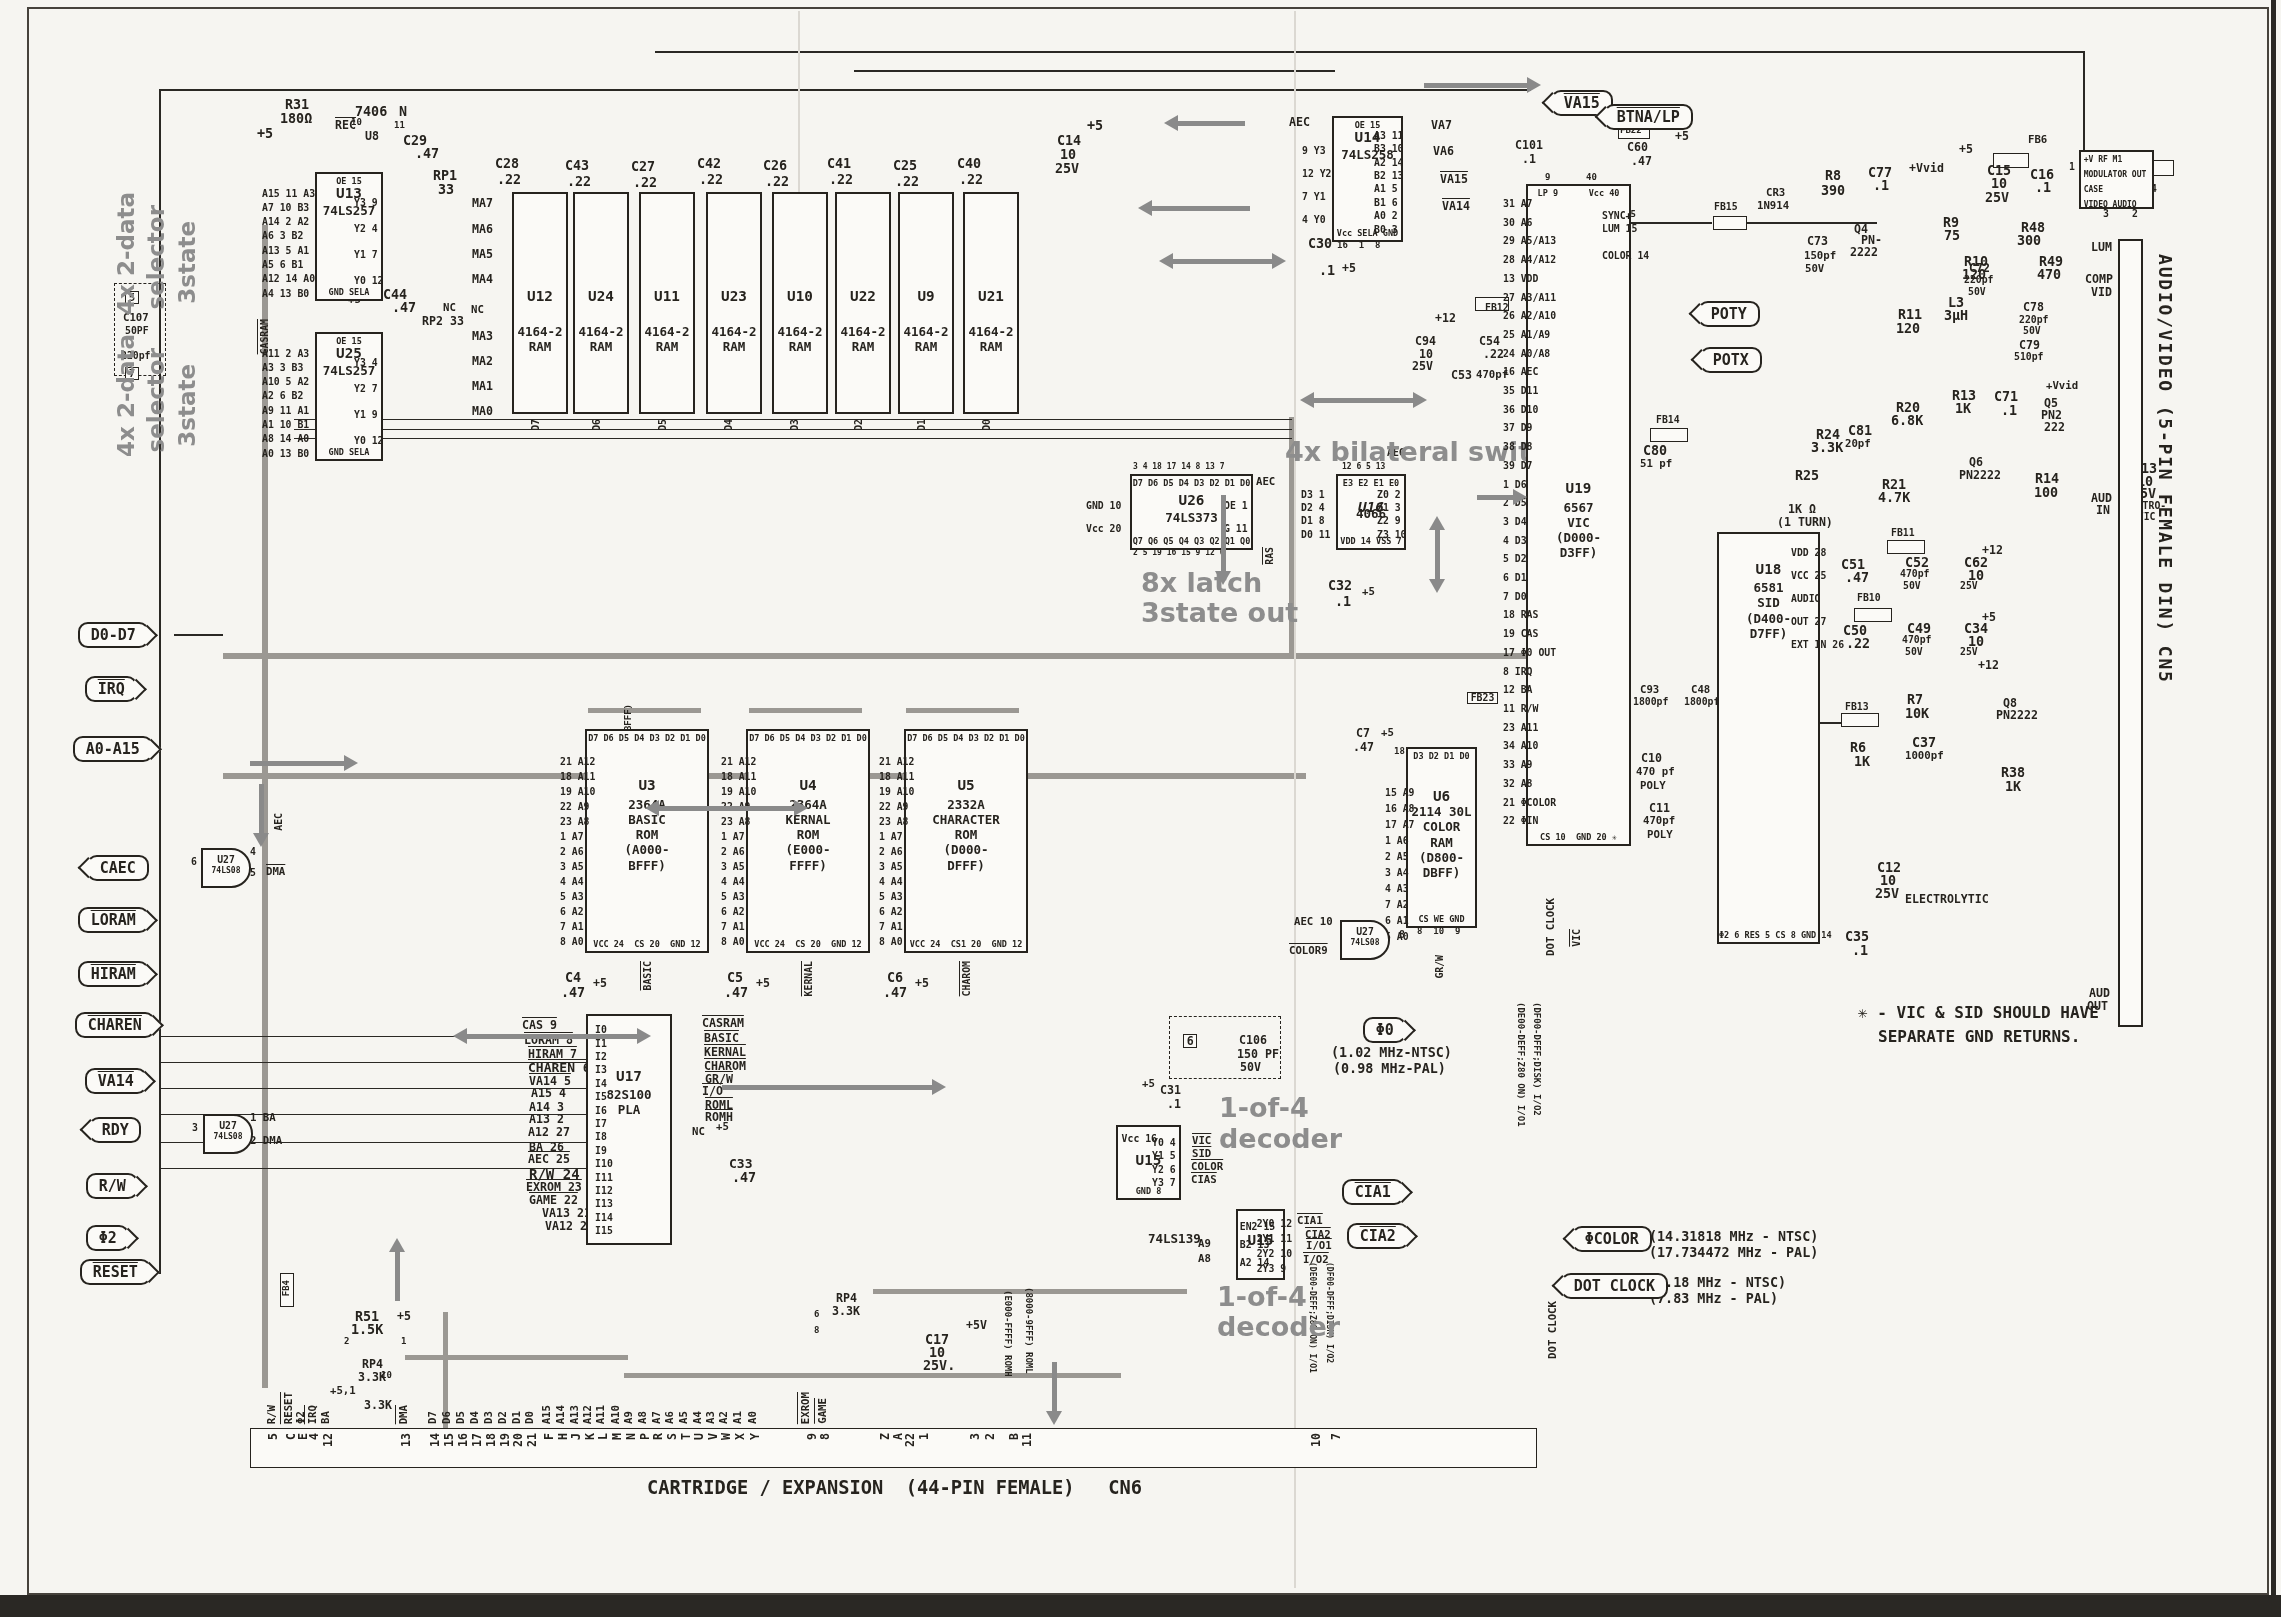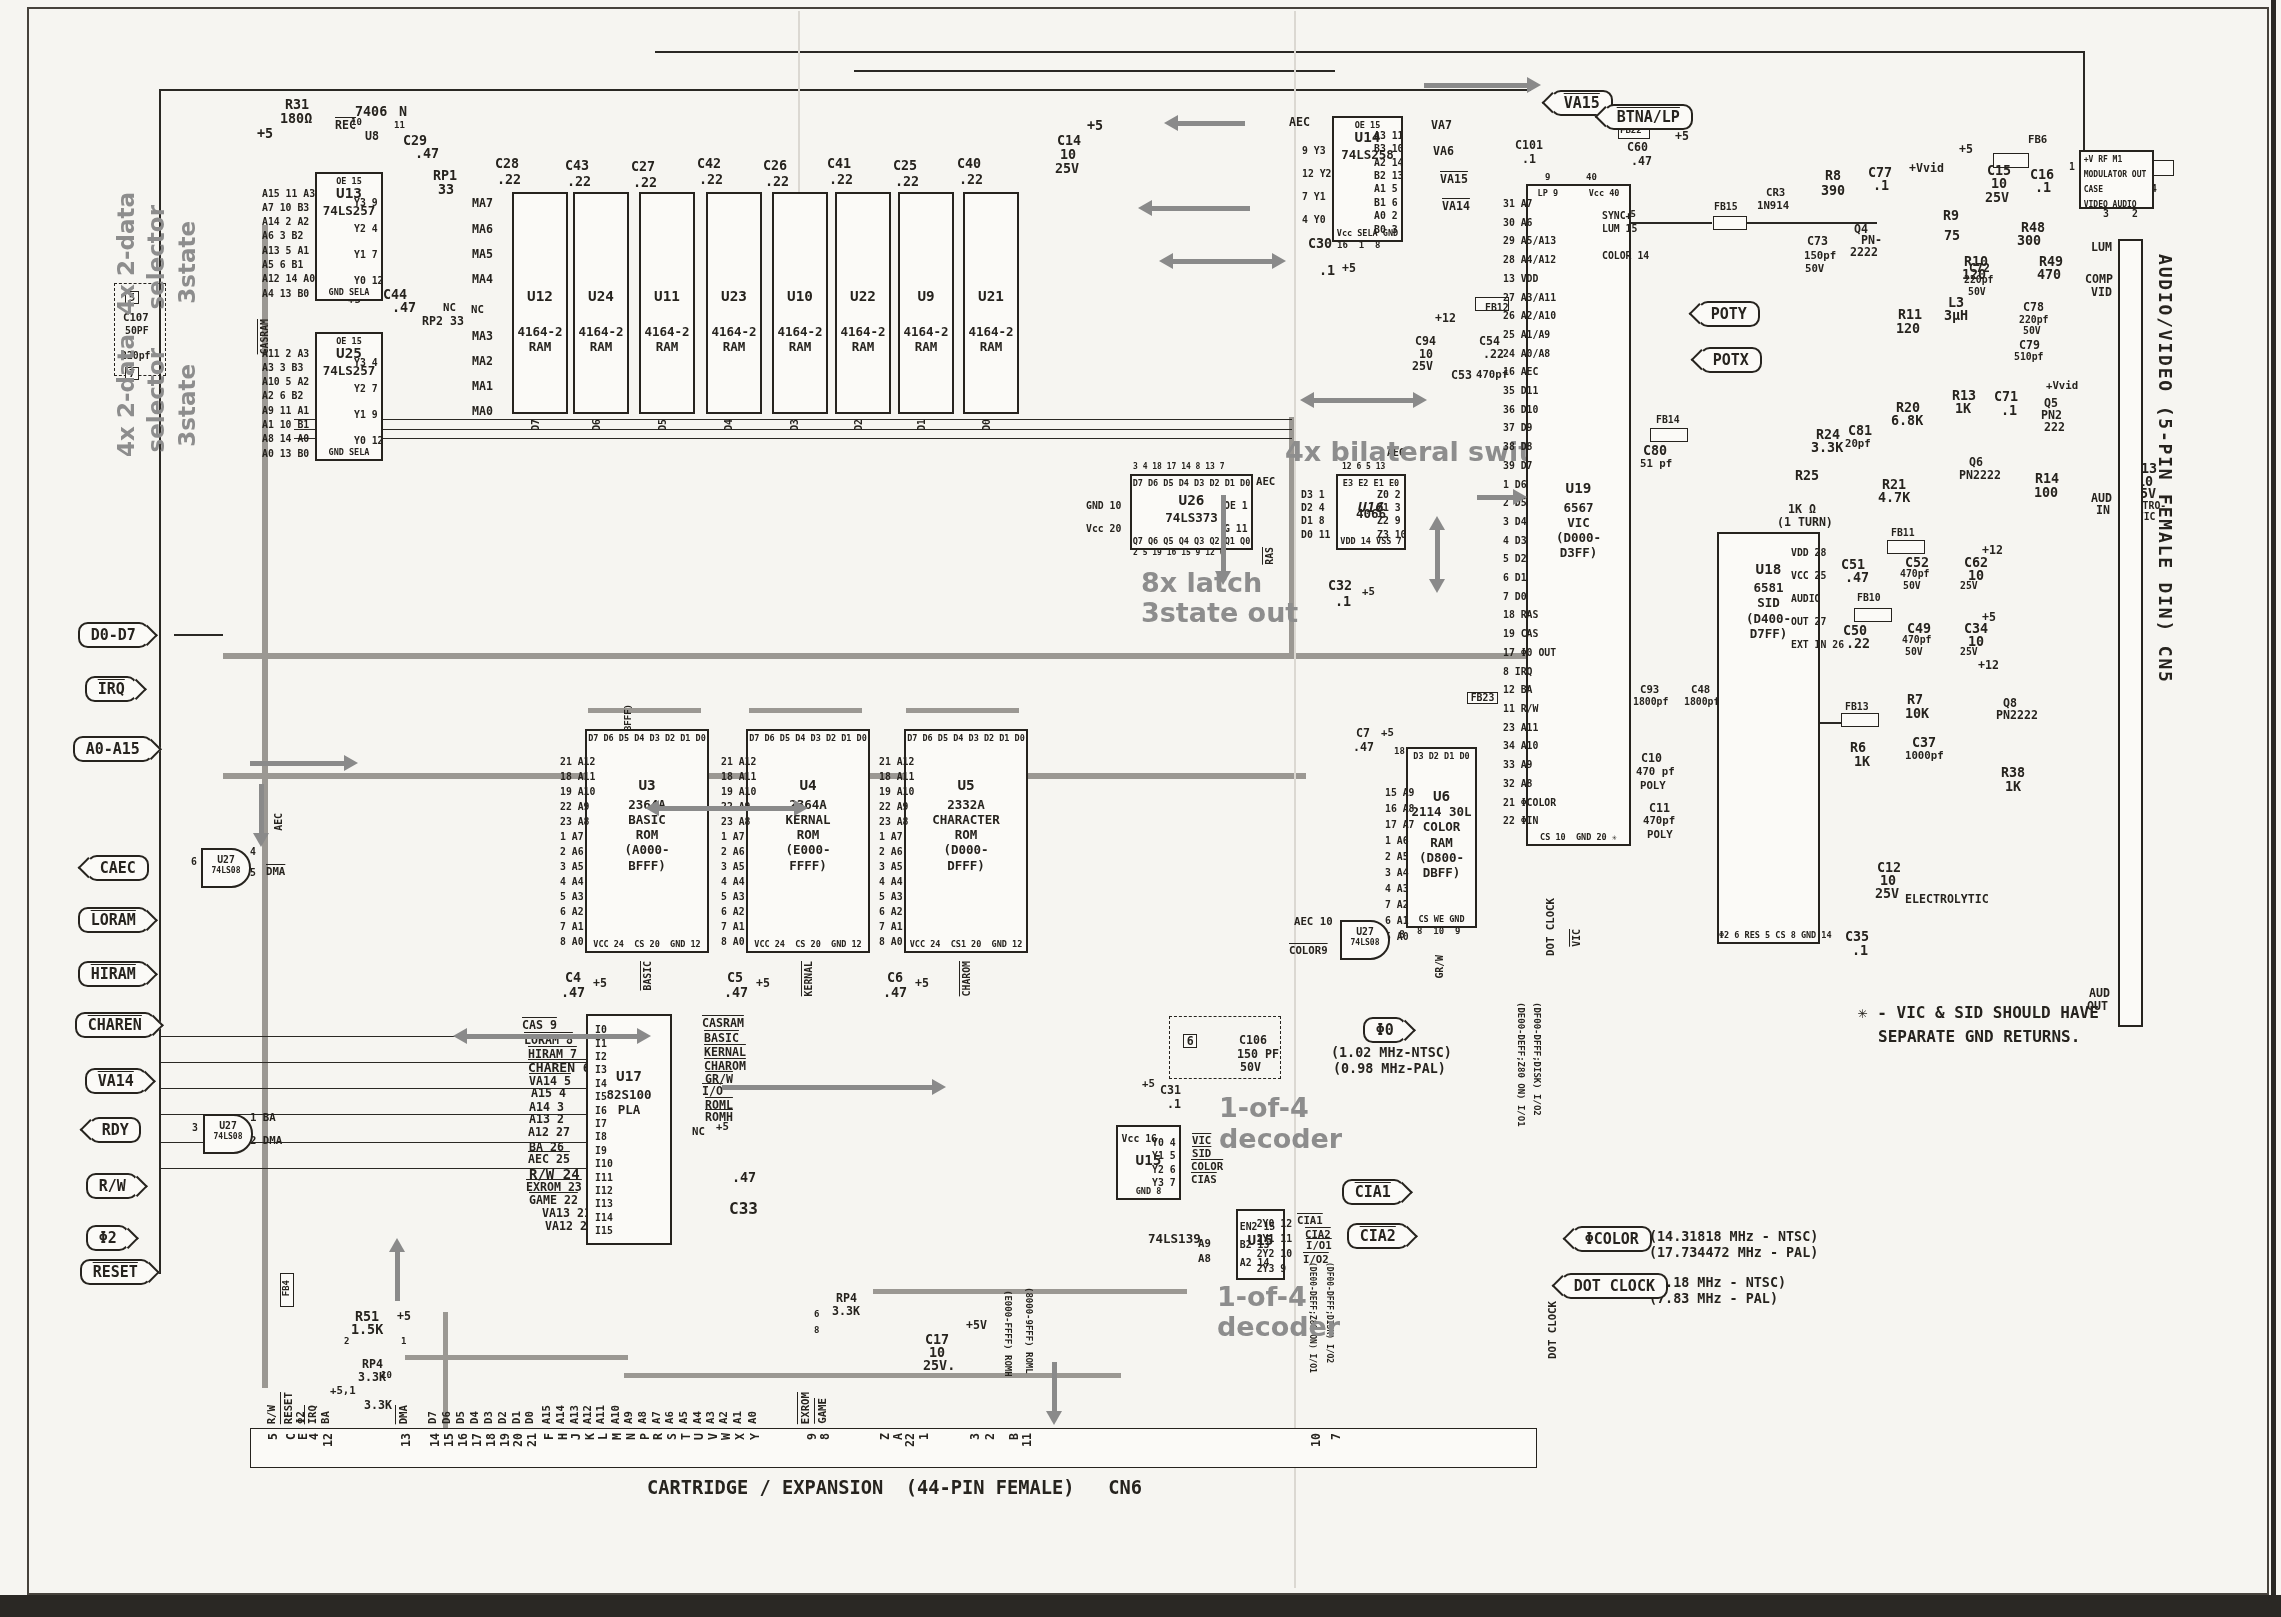--- a/index.html
+++ b/index.html
@@ -193,21 +193,21 @@
     <div class="txt" style="left: 1868px; top: 166px; font-size: 13.4px;">C77</div>
     <div class="txt" style="left: 1873px; top: 179px; font-size: 13.4px;">.1</div>
     <div class="txt" style="left: 1909px; top: 162px; font-size: 11.6px;">+Vvid</div>
     <div class="txt" style="left: 1959px; top: 143px; font-size: 11.6px;">+5</div>
     <div class="txt" style="left: 2028px; top: 134px; font-size: 10.7px;">FB6</div>
     <div class="txt" style="left: 1987px; top: 164px; font-size: 13.4px;">C15</div>
     <div class="txt" style="left: 1991px; top: 177px; font-size: 13.4px;">10</div>
     <div class="txt" style="left: 1985px; top: 191px; font-size: 13.4px;">25V</div>
     <div class="txt" style="left: 2030px; top: 168px; font-size: 13.4px;">C16</div>
     <div class="txt" style="left: 2035px; top: 181px; font-size: 13.4px;">.1</div>
-    <div class="txt" style="left: 1943px; top: 209px; font-size: 13.4px;">R9</div>
+    <div class="txt" style="left: 1943px; top: 216px; font-size: 13.4px;">R9</div>
     <div class="txt" style="left: 1944px; top: 229px; font-size: 13.4px;">75</div>
     <div class="txt" style="left: 1964px; top: 255px; font-size: 13.4px;">R10</div>
     <div class="txt" style="left: 1962px; top: 268px; font-size: 13.4px;">120</div>
     <div class="txt" style="left: 2021px; top: 221px; font-size: 13.4px;">R48</div>
     <div class="txt" style="left: 2017px; top: 234px; font-size: 13.4px;">300</div>
     <div class="txt" style="left: 2039px; top: 255px; font-size: 13.4px;">R49</div>
     <div class="txt" style="left: 2037px; top: 268px; font-size: 13.4px;">470</div>
     <div class="txt" style="left: 1969px; top: 262px; font-size: 11.6px;">C72</div>
     <div class="txt" style="left: 1964px; top: 275px; font-size: 9.8px;">220pf</div>
     <div class="txt" style="left: 1968px; top: 287px; font-size: 9.8px;">50V</div>
@@ -369,21 +369,21 @@
     <div class="txt ov" style="left: 702px; top: 1017px; font-size: 11.6px;">CASRAM</div>
     <div class="txt ov" style="left: 704px; top: 1032px; font-size: 11.6px;">BASIC</div>
     <div class="txt ov" style="left: 704px; top: 1046px; font-size: 11.6px;">KERNAL</div>
     <div class="txt ov" style="left: 704px; top: 1060px; font-size: 11.6px;">CHAROM</div>
     <div class="txt ov" style="left: 705px; top: 1073px; font-size: 11.6px;">GR/W</div>
     <div class="txt ov" style="left: 702px; top: 1085px; font-size: 11.6px;">I/O</div>
     <div class="txt ov" style="left: 705px; top: 1099px; font-size: 11.6px;">ROML</div>
     <div class="txt ov" style="left: 705px; top: 1111px; font-size: 11.6px;">ROMH</div>
     <div class="txt" style="left: 692px; top: 1126px; font-size: 10.7px;">NC</div>
     <div class="txt" style="left: 716px; top: 1121px; font-size: 10.7px;">+5</div>
-    <div class="txt" style="left: 729px; top: 1157px; font-size: 16px; margin-top: 44px;">C33</div>
+    <div class="txt" style="left: 729px; top: 1157px; font-size: 13px;">C33</div>
     <div class="txt" style="left: 732px; top: 1171px; font-size: 13.4px;">.47</div>
     <div class="txt" style="left: 1142px; top: 1078px; font-size: 10.7px;">+5</div>
     <div class="txt" style="left: 1160px; top: 1084px; font-size: 11.6px;">C31</div>
     <div class="txt" style="left: 1167px; top: 1098px; font-size: 11.6px;">.1</div>
     <div class="txt" style="left: 1331px; top: 1046px; font-size: 13.4px;">(1.02 MHz-NTSC)</div>
     <div class="txt" style="left: 1333px; top: 1062px; font-size: 13.4px;">(0.98 MHz-PAL)</div>
     <div class="txt box" style="left: 1183px; top: 1034px; font-size: 11.6px;">6</div>
     <div class="txt" style="left: 1239px; top: 1034px; font-size: 11.6px;">C106</div>
     <div class="txt" style="left: 1237px; top: 1048px; font-size: 11.6px;">150 PF</div>
     <div class="txt" style="left: 1240px; top: 1061px; font-size: 11.6px;">50V</div>

